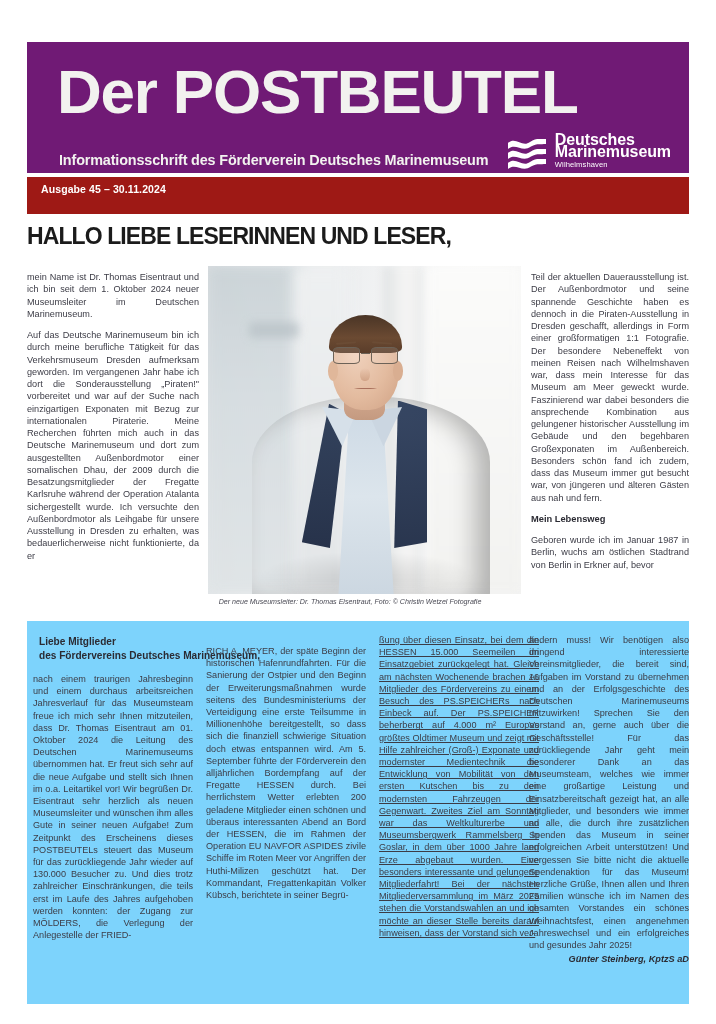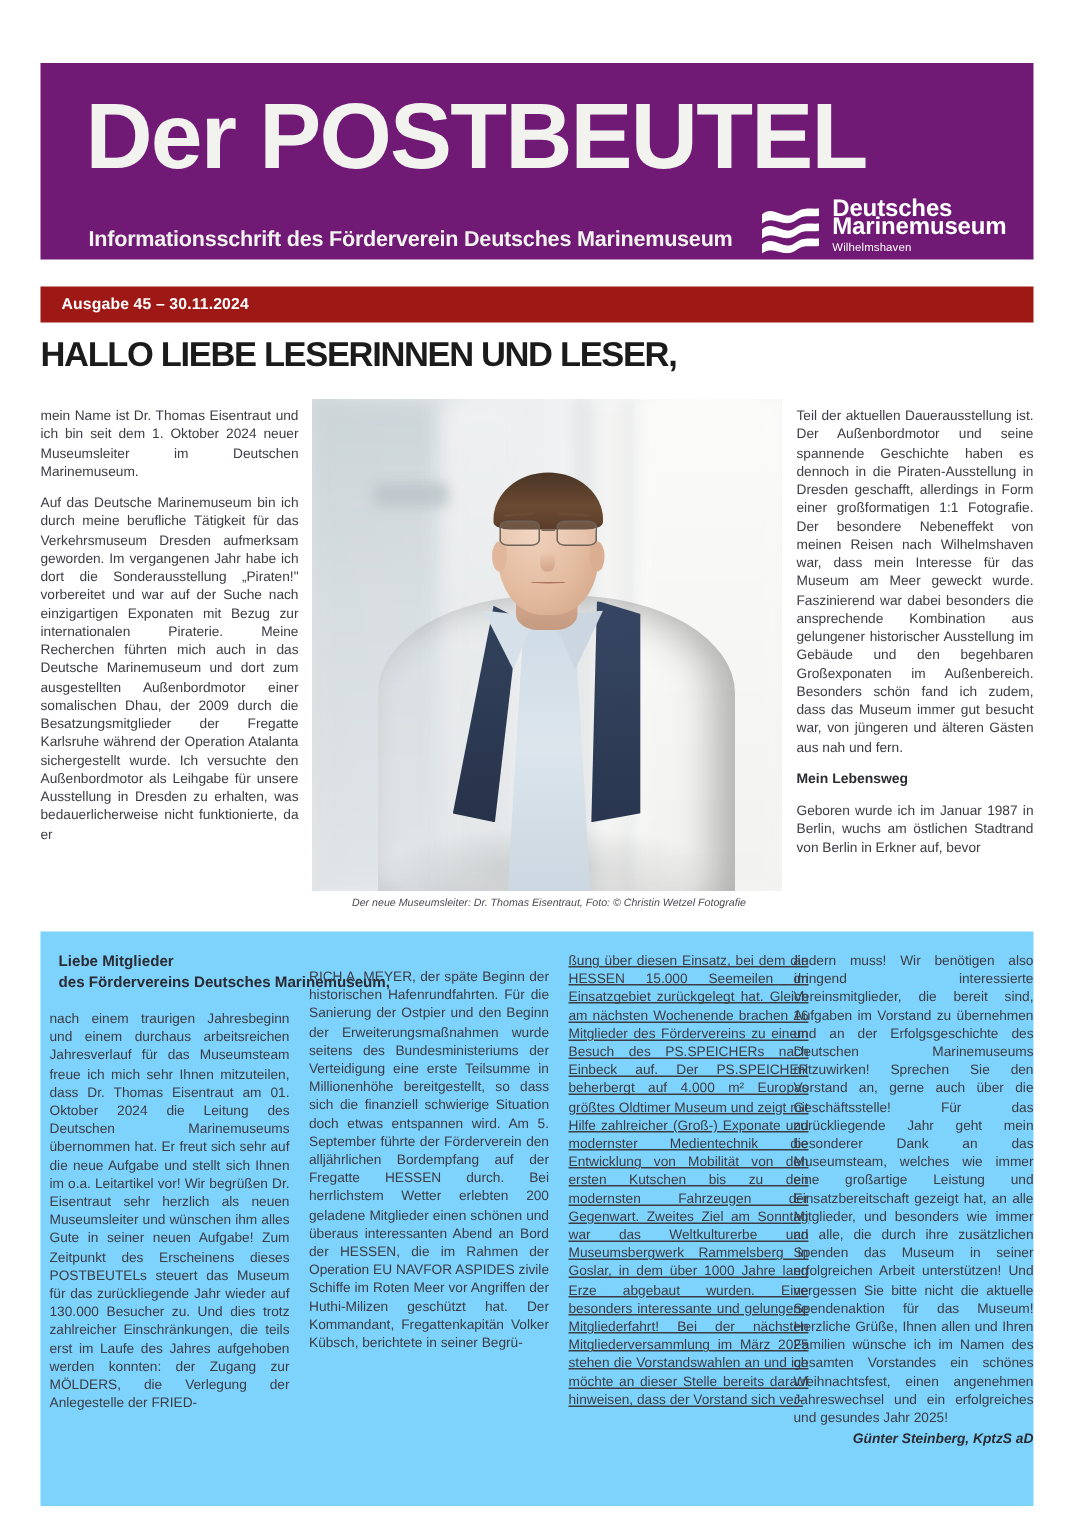--- a/index.html
+++ b/index.html
@@ -88,23 +88,23 @@
     font-weight: 400;
     display: block;
     margin-top: 2px;
     letter-spacing: 0.1px;
   }
 
   
   .issue-bar {
     position: absolute;
     left: 27px;
-    top: 191px;
+    top: 177px;
     width: 662px;
-    height: 24px;
+    height: 37px;
     background: #9e1915;
   }
   .issue-text {
     color: #ffffff;
     font-size: 10.5px;
     font-weight: 700;
     line-height: 24px;
     padding-left: 14px;
     letter-spacing: 0.1px;
     white-space: nowrap;
@@ -348,21 +348,21 @@
     position: absolute;
     left: 16%;
     bottom: -3%;
     width: 70%;
     height: 16%;
     background: radial-gradient(ellipse at 50% 50%, rgba(0,0,0,.12), rgba(0,0,0,0) 70%);
   }
 
   .caption {
     position: absolute;
-    left: 208px;
+    left: 192px;
     top: 597px;
     width: 316px;
     font-size: 7.1px;
     line-height: 10px;
     font-style: italic;
     color: #4a4a54;
     text-align: center;
     white-space: nowrap;
   }
 

